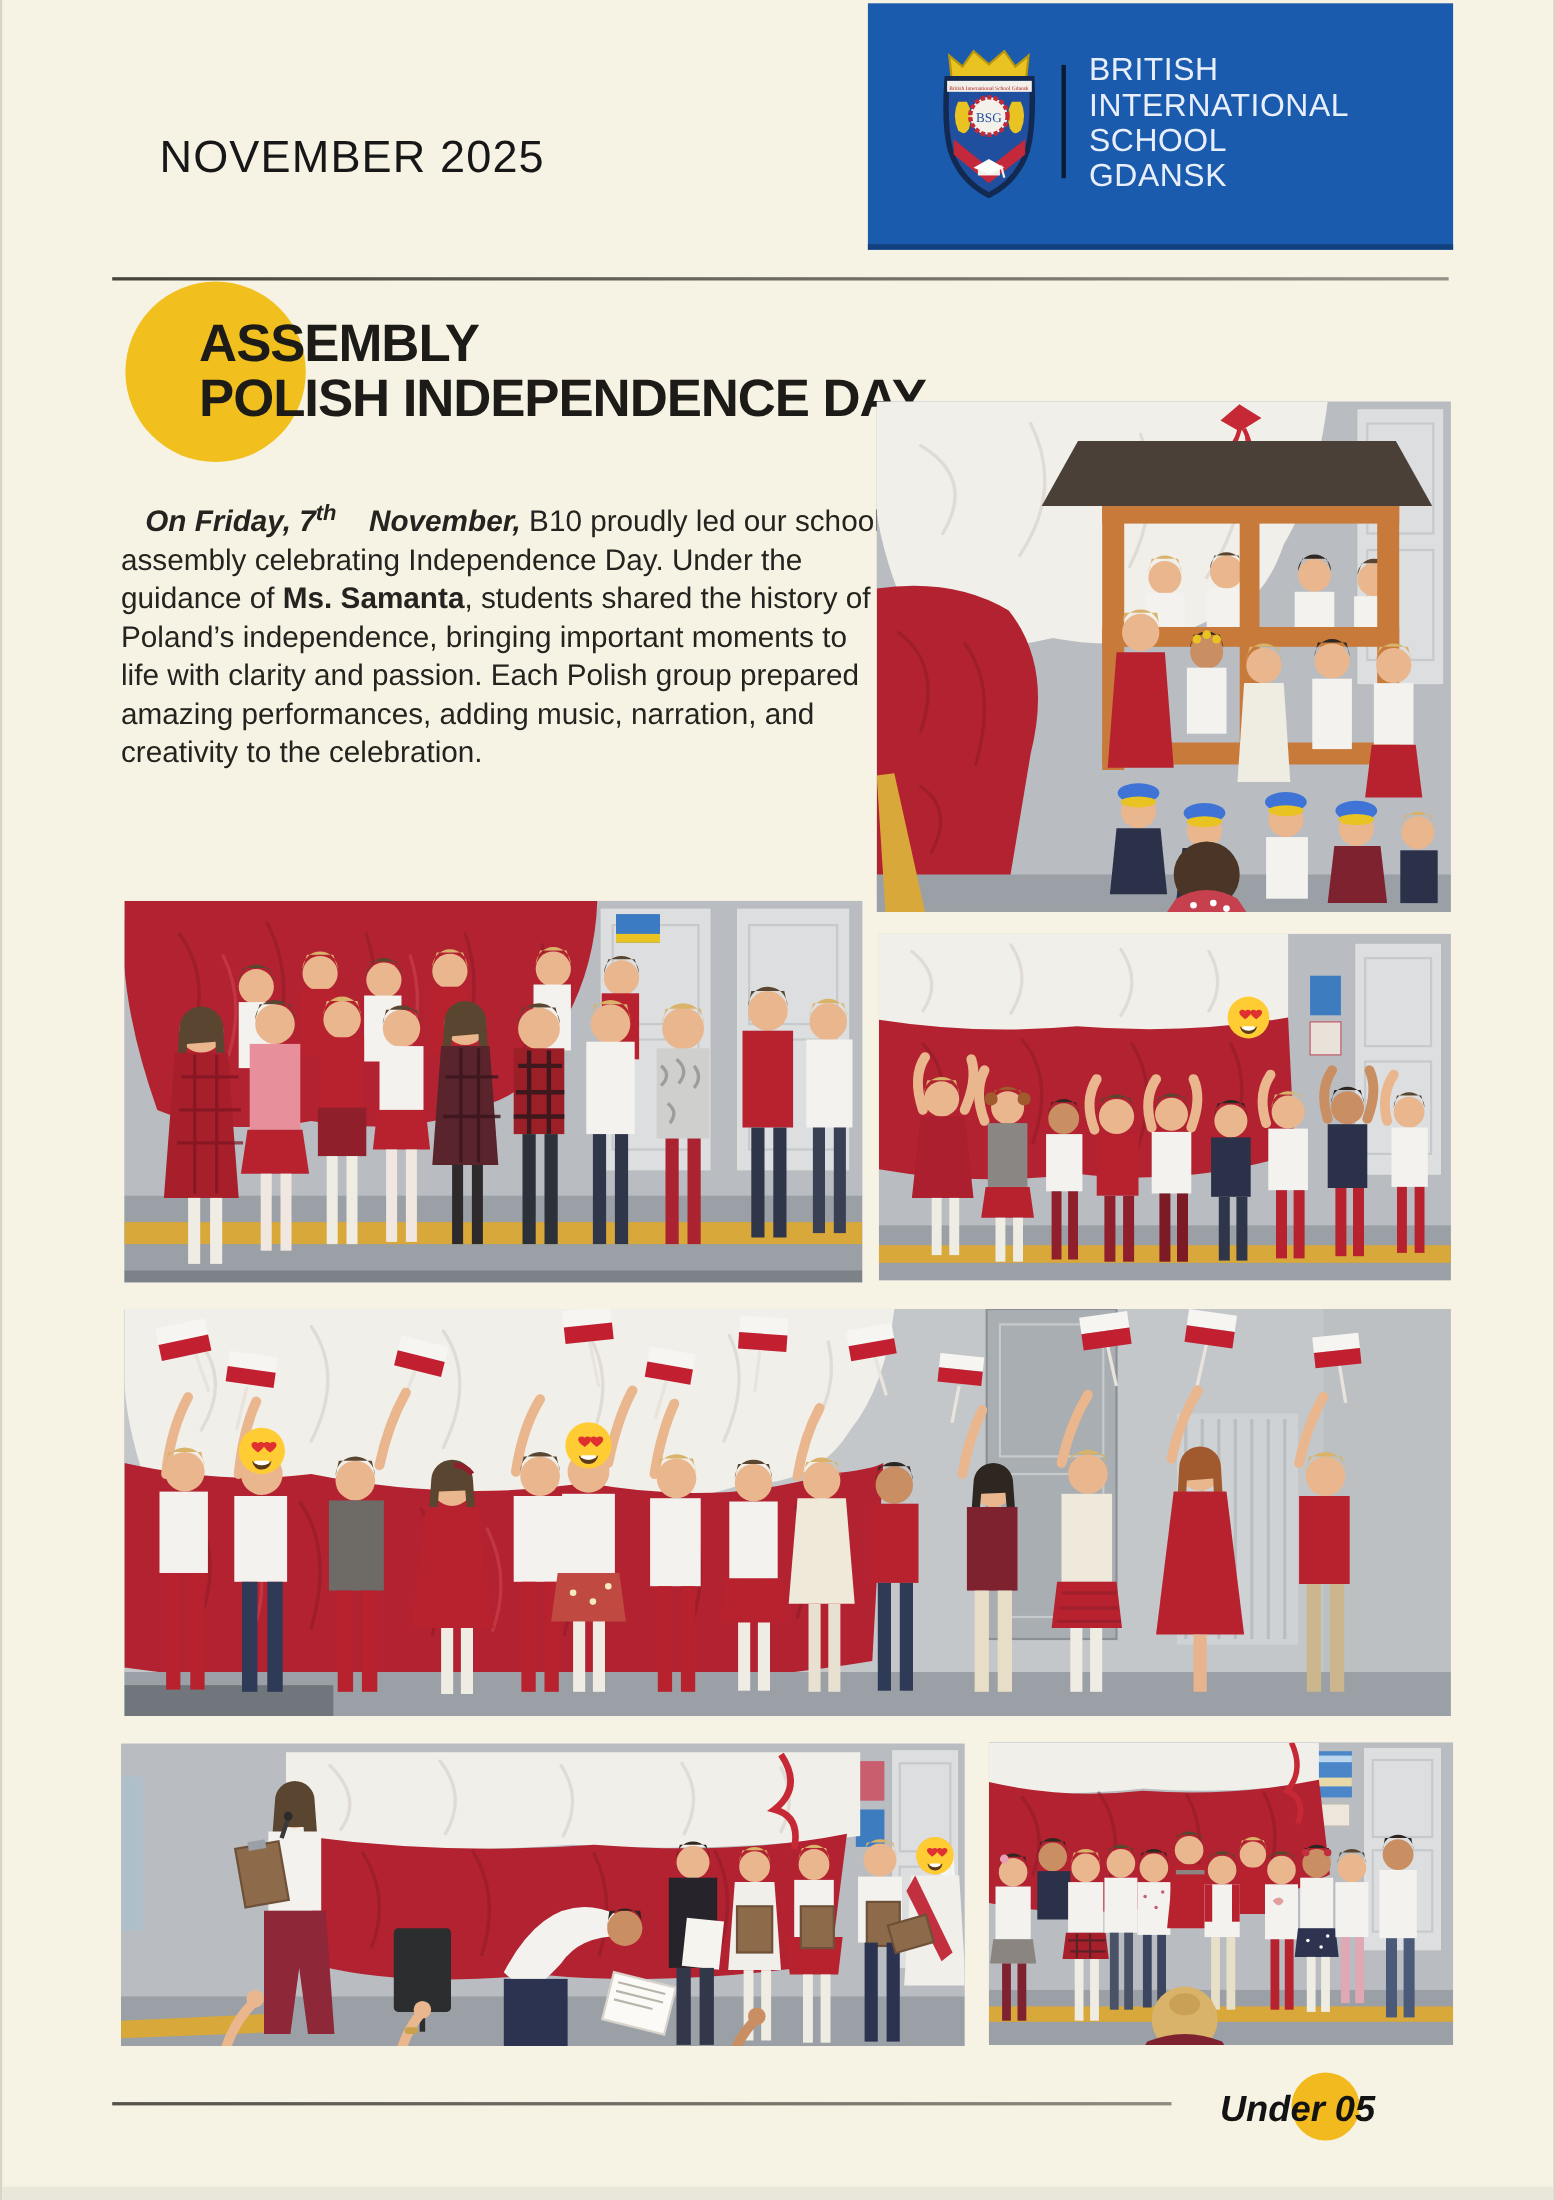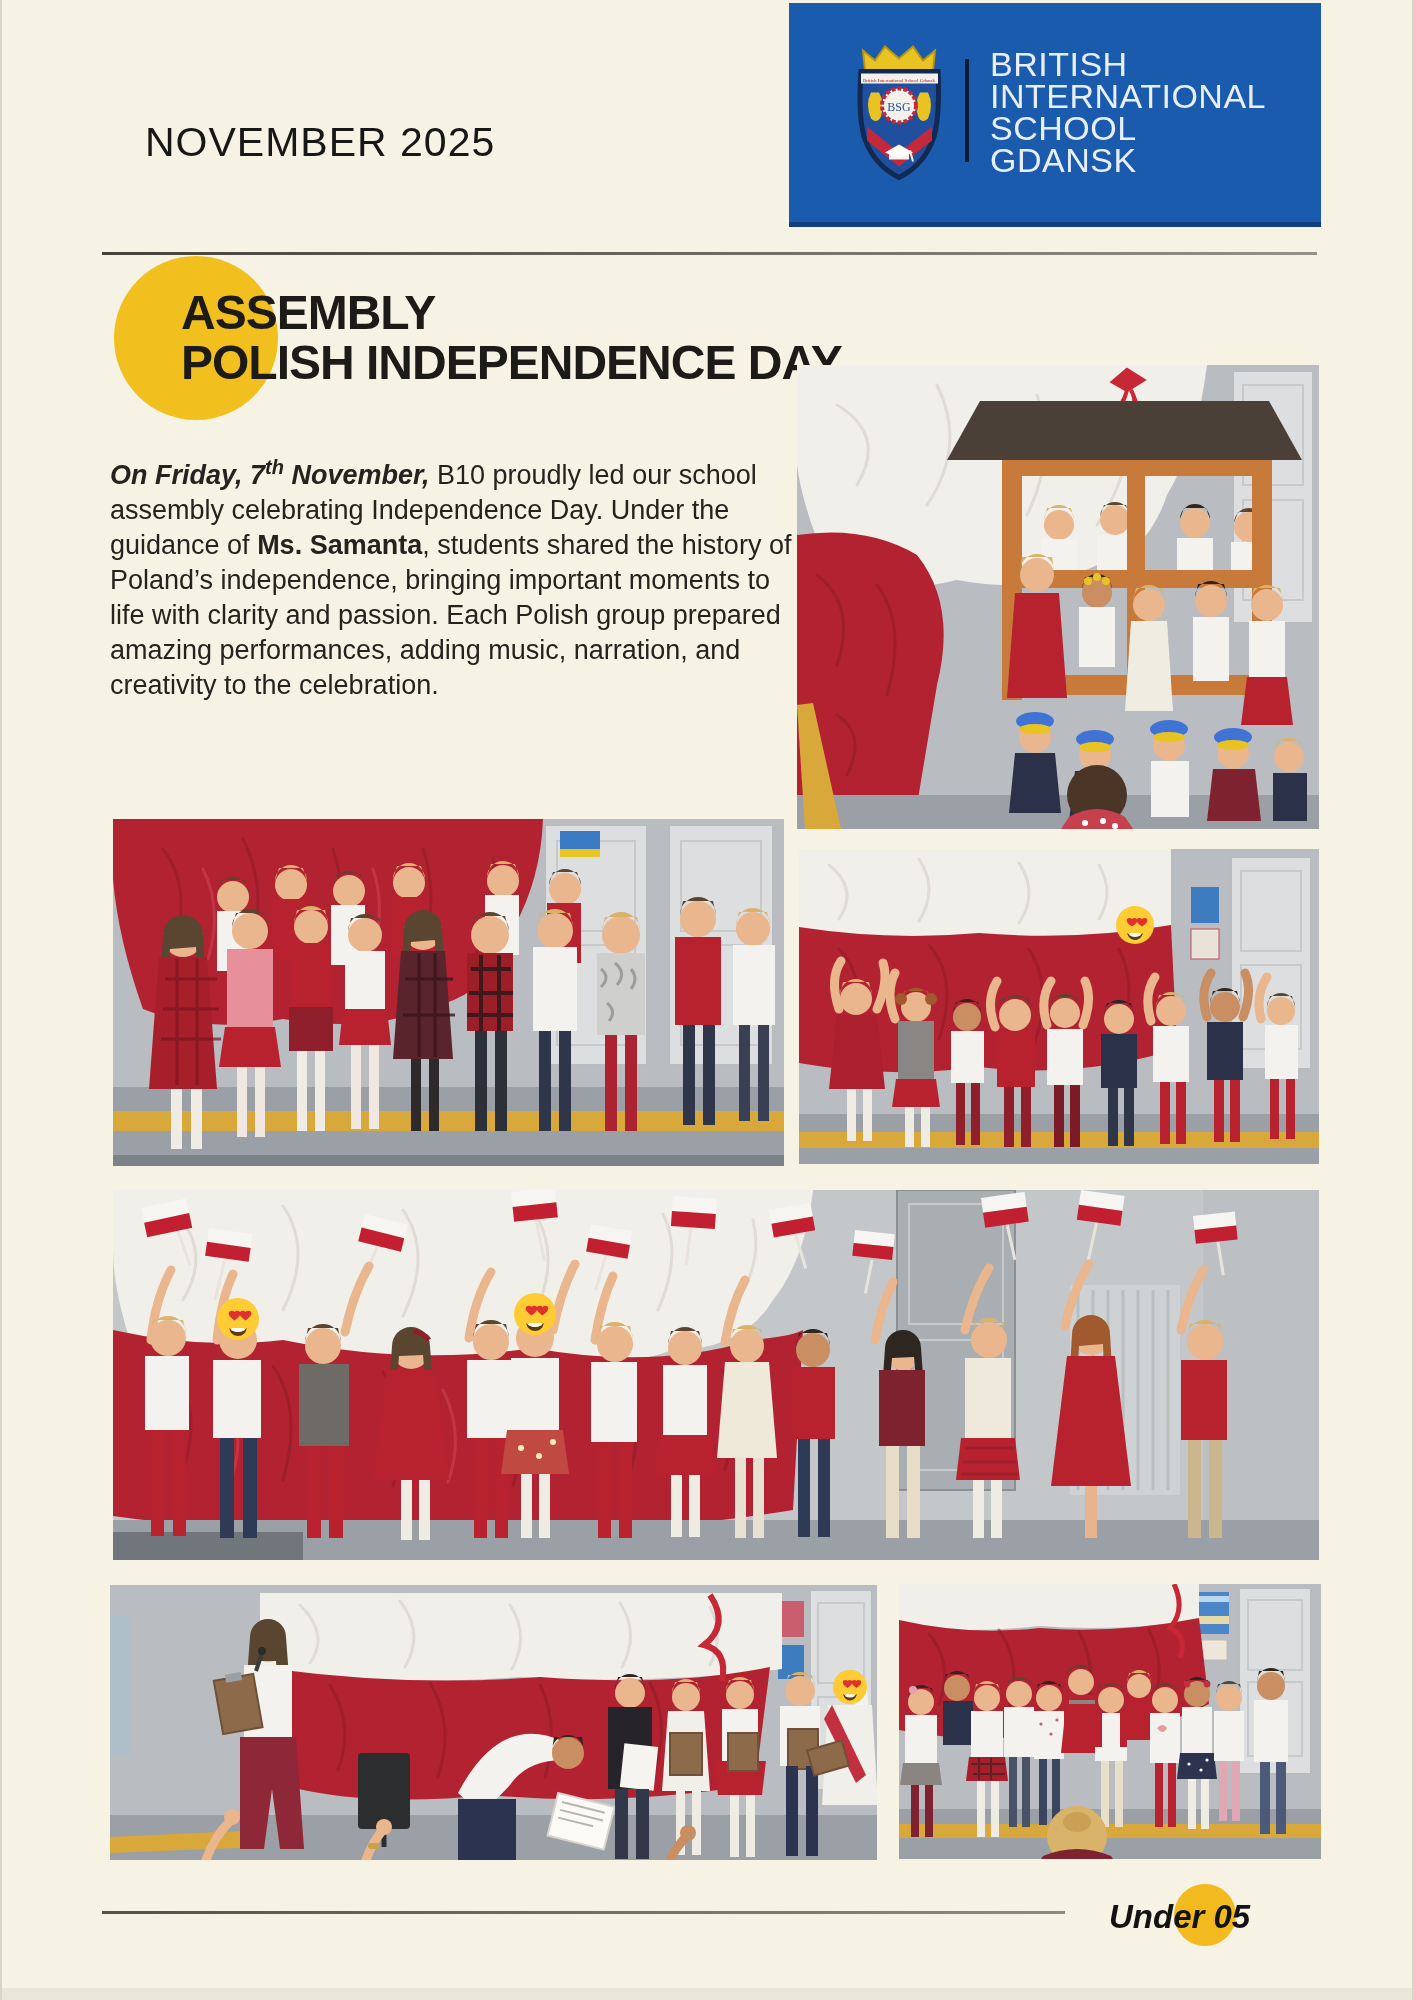--- a/index.html
+++ b/index.html
@@ -9,33 +9,33 @@
     font-family:"Liberation Sans", sans-serif;
     border-left:2px solid #d8d4c6; border-right:2px solid #d8d4c6;
     box-sizing:border-box;
   }
   .abs{position:absolute;}
   
   .issue-date{left:143px; top:100px; font-size:41px; letter-spacing:1px; color:#171717; font-weight:500;margin-top:19px;}
   .brand-box{left:787px; top:3px; width:532px; height:224px; background:#1a5bad; border-bottom:5px solid #10407e; box-sizing:border-box;}
   .crest{left:58px; top:40px; width:105px; height:138px;}
   .brand-sep{left:176px; top:56px; width:4px; height:103px; background:#0b1b33;}
-  .brand-name{left:201px; top:45px; font-size:34px; line-height:32px; font-weight:500; color:#e9effa; letter-spacing:.5px;}
+  .brand-name{left:201px; top:45px; font-size:29px; line-height:32px; font-weight:500; color:#e9effa; letter-spacing:.5px;}
   .brand-name div{white-space:nowrap;}
   
   .rule{height:3px; background:linear-gradient(to right,#45423c,#96928a);}
   .rule-top{left:100px; top:252px; width:1215px;}
   .rule-bottom{left:100px; top:1911px; width:963px; background:linear-gradient(to right,#55524a,#8e8a80);}
   
   .accent-circle{border-radius:50%; background:#f1c01f;}
   .circle-title{left:112px; top:256px; width:164px; height:164px;}
   .article-title{left:179px; top:288px; font-size:48px; line-height:50px; font-weight:800; letter-spacing:-1px; color:#1d1b17;}
   
   .lead{left:108px; top:450px; width:698px; font-size:27px; line-height:35px; color:#24231f;}
-  .lead .bi{font-weight:700; font-style:italic;}
+  .lead .bi{font-weight:700; font-style:italic;margin-left:22px;}
   .lead .b{font-weight:700;}
   .lead sup{font-size:20px; font-weight:700; font-style:italic;}
   
   .photo{position:absolute; overflow:hidden; background:#c3c6c9;}
   .photo svg{display:block; width:100%; height:100%;}
   .ph-a{left:795px; top:365px;  width:522px;  height:464px;}
   .ph-b{left:111px; top:819px;  width:671px;  height:347px;}
   .ph-c{left:797px; top:849px;  width:520px;  height:315px;}
   .ph-d{left:111px; top:1190px; width:1206px; height:370px;}
   .ph-e{left:108px; top:1585px; width:767px;  height:275px;}

